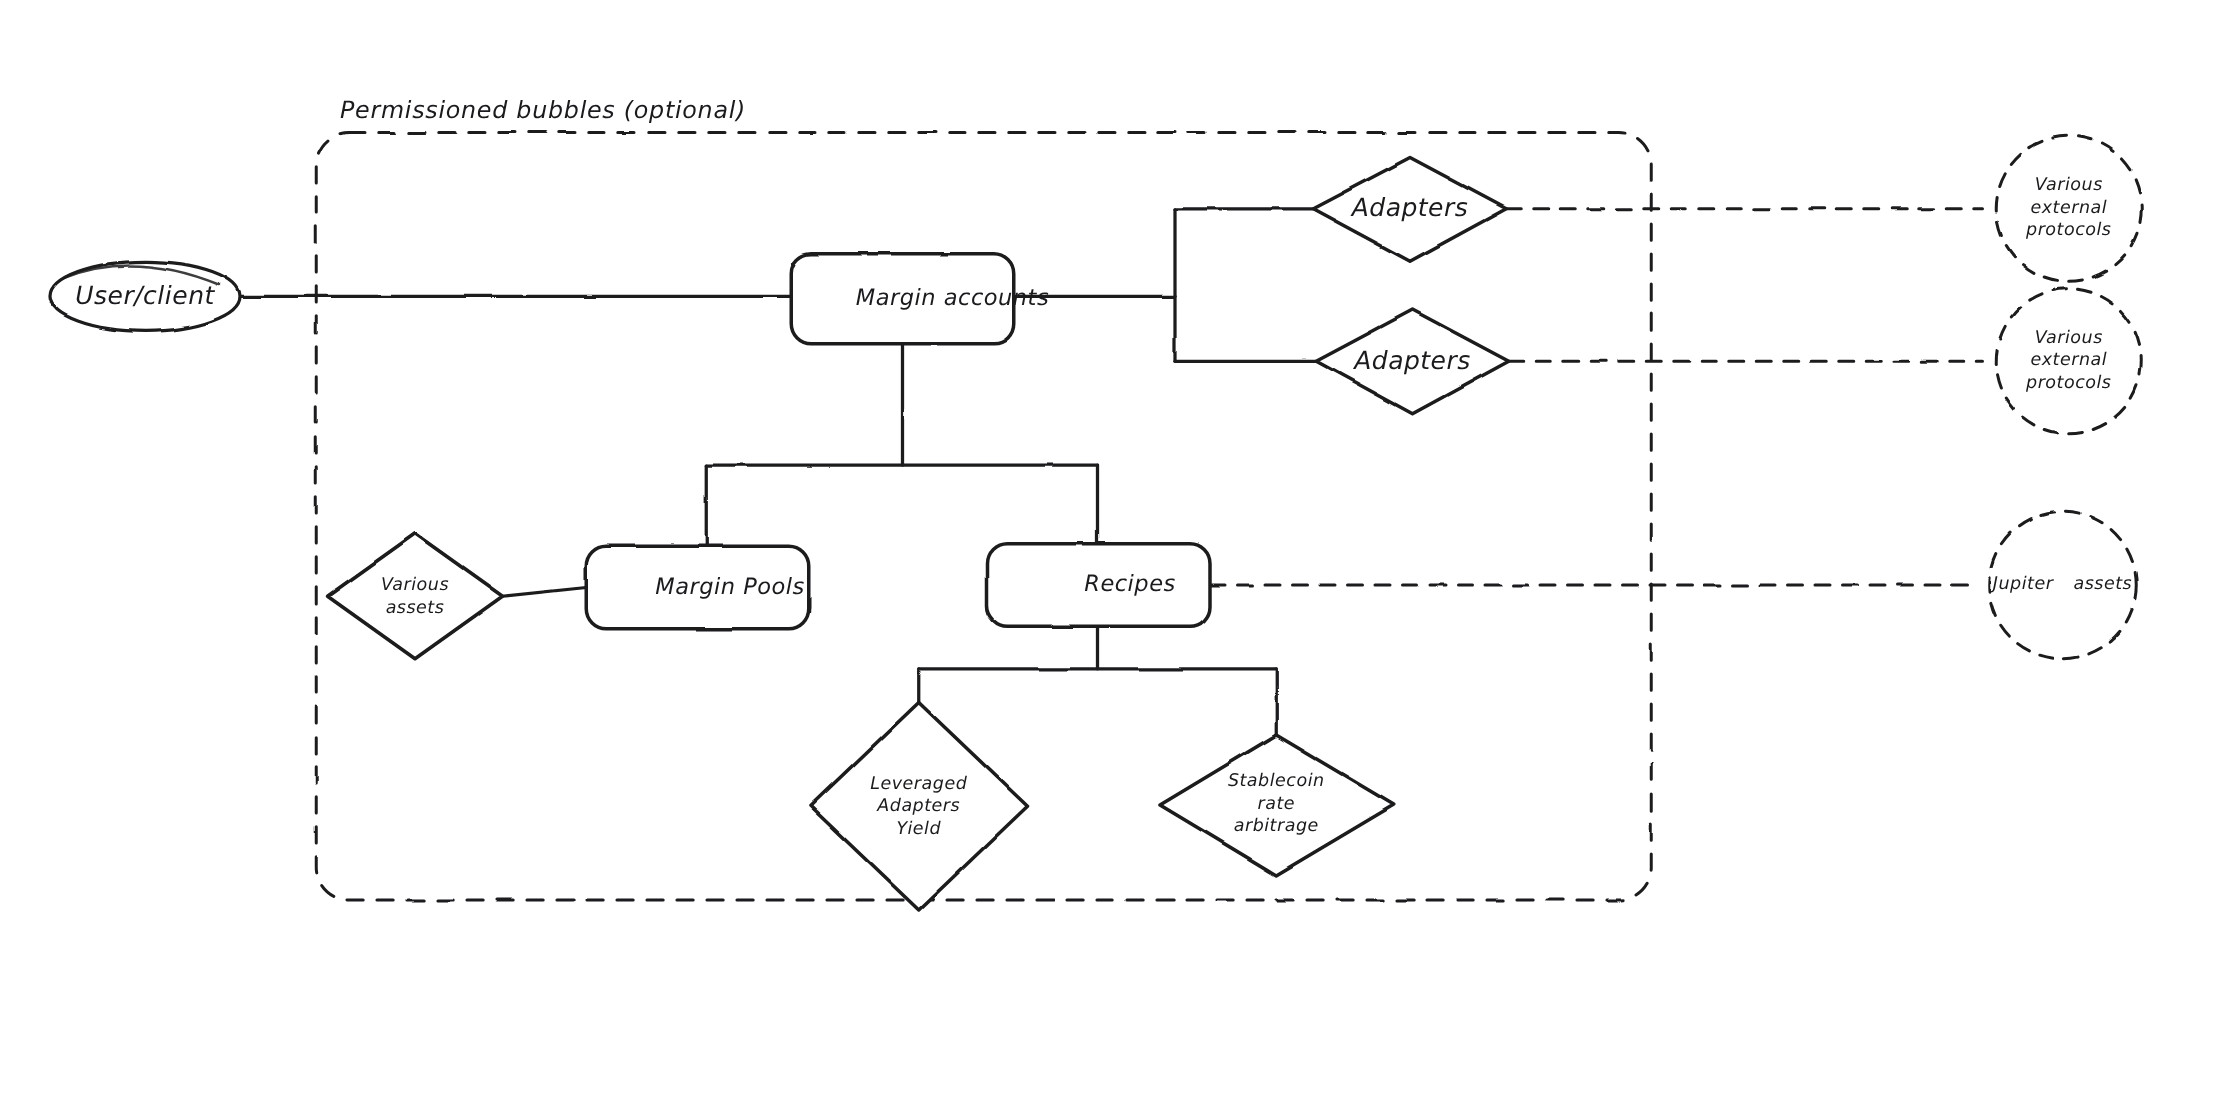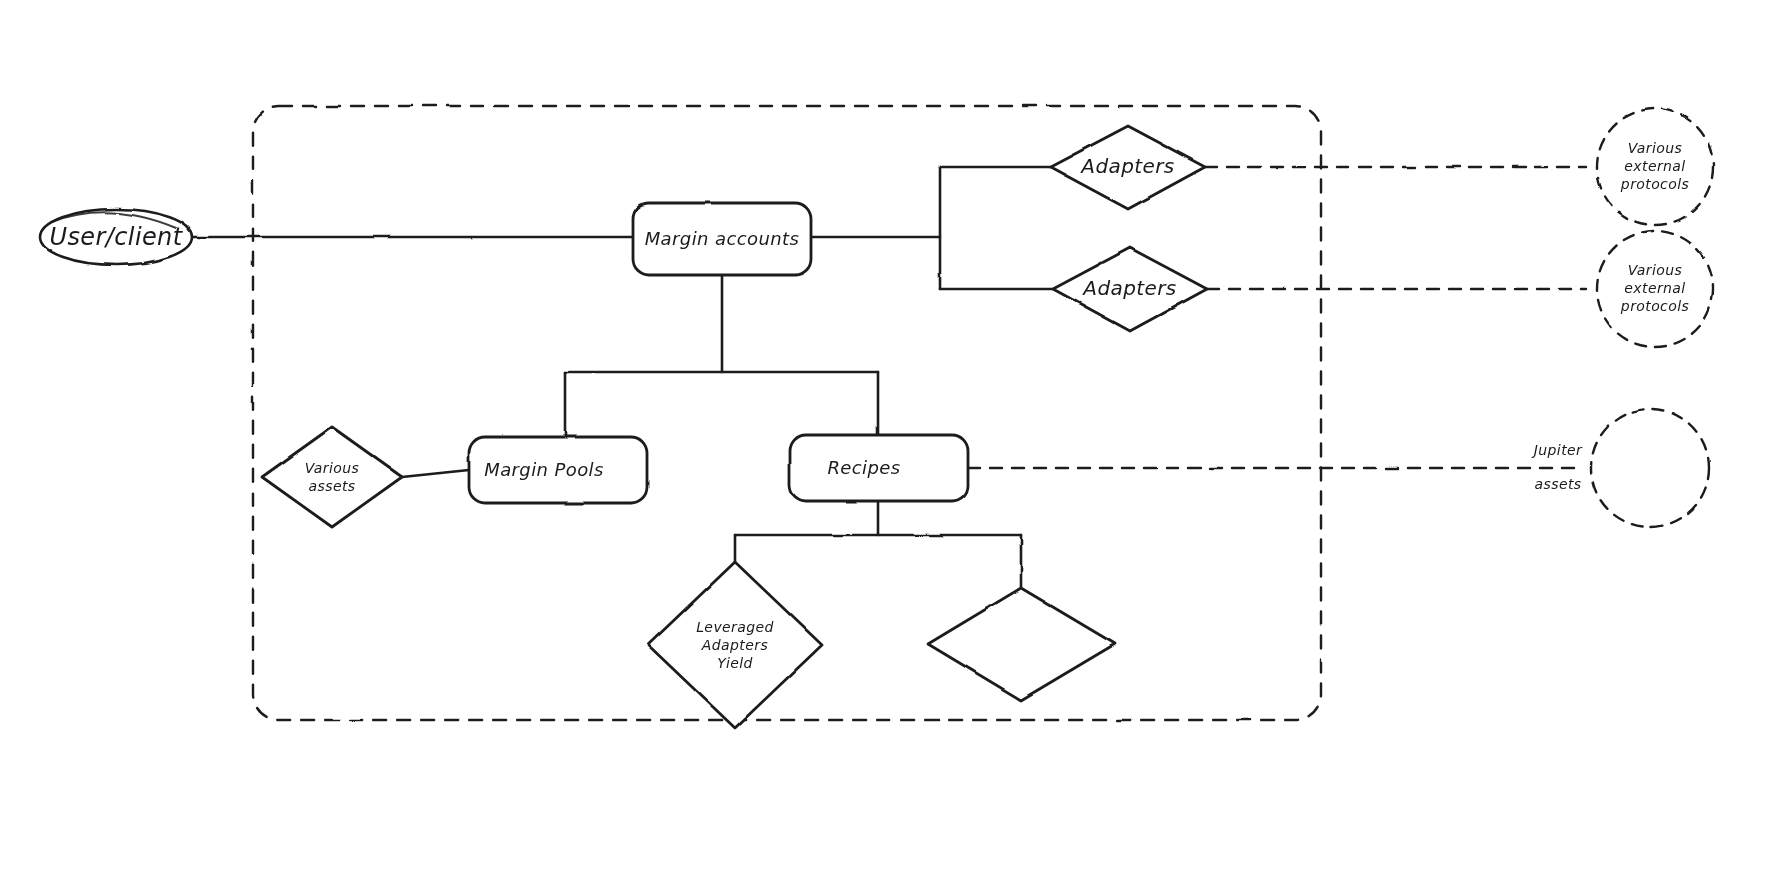--- a/index.html
+++ b/index.html
@@ -40,22 +40,22 @@
     pointer-events: none;
     -webkit-font-smoothing: antialiased;
   }
   .lbl-group-title {
     font-size: 19px;
     font-style: italic;
     letter-spacing: 0.6px;
     justify-content: flex-start;
     text-align: left;
   }
-  .lbl-box   { font-size: 18px; }
-  .lbl-ellipse { font-size: 24px; text-align: right; }
+  .lbl-box   { font-size: 18px; padding-left: 40px; }
+  .lbl-ellipse { font-size: 20px; text-align: right; }
   .lbl-diamond-lg { font-size: 20px; }
   .lbl-diamond-sm { font-size: 14px; }
   .lbl-circle { font-size: 14px; }
 </style>
 </head>
 <body>
 
 <div id="canvas">
 
   <svg id="svg-layer" viewBox="0 0 1770 888">
@@ -145,20 +145,21 @@
 
     <g filter="url(#rough)">
       <polygon points="648,645 735,562 822,645 735,728" fill="#ffffff" stroke="#1b1b1f" stroke-width="2.8" stroke-linejoin="round"></polygon>
     </g>
 
     <g filter="url(#rough)">
       <polygon points="928,644 1021,588 1115,644 1021,700" fill="#ffffff" stroke="#1b1b1f" stroke-width="2.8" stroke-linejoin="round"></polygon>
     </g>
   </svg>
 
+  <div class="node-label lbl-group-title" style="left:272px; top:74px; width:420px; height:28px;">Permissioned bubbles (optional)</div>
 
   <div class="node-label lbl-ellipse" style="left:40px; top:223px; width:152px; height:28px;">User/client</div>
 
   <div class="node-label lbl-box" style="left:633px; top:225px; width:178px; height:28px;">Margin accounts</div>
 
   <div class="node-label lbl-diamond-lg" style="left:1068px; top:154px; width:120px; height:26px;">Adapters</div>
 
   <div class="node-label lbl-diamond-lg" style="left:1070px; top:276px; width:120px; height:26px;">Adapters</div>
 
   <div class="node-label lbl-circle" style="left:1605px; top:133px; width:100px; height:68px; flex-direction:column;">
@@ -175,25 +176,30 @@
 
   <div class="node-label lbl-diamond-sm" style="left:287px; top:455px; width:90px; height:46px; flex-direction:column;">
     <span>Various</span>
     <span>assets</span>
   </div>
 
   <div class="node-label lbl-box" style="left:455px; top:456px; width:178px; height:28px;">Margin Pools</div>
 
   <div class="node-label lbl-box" style="left:790px; top:454px; width:148px; height:28px;">Recipes</div>
 
-  <div class="node-label lbl-circle" style="left:1508px; top:445px; width:100px; height:46px; flex-direction:column;gap:16px;">
+  <div class="node-label lbl-circle" style="left:1600px; top:445px; width:100px; height:46px; flex-direction:row;gap:16px;">
     <span>Jupiter</span>
     <span>assets</span>
   </div>
 
   <div class="node-label lbl-diamond-sm" style="left:678px; top:615px; width:114px; height:62px; flex-direction:column;align-items:center;">
     <span>Leveraged</span>
     <span>Adapters</span>
     <span>Yield</span>
   </div>
 
+  <div class="node-label lbl-diamond-sm" style="left:964px; top:613px; width:114px; height:62px; flex-direction:column;">
+    <span>Stablecoin</span>
+    <span>rate</span>
+    <span>arbitrage</span>
+  </div>
 
 </div>
 
 </body></html>

